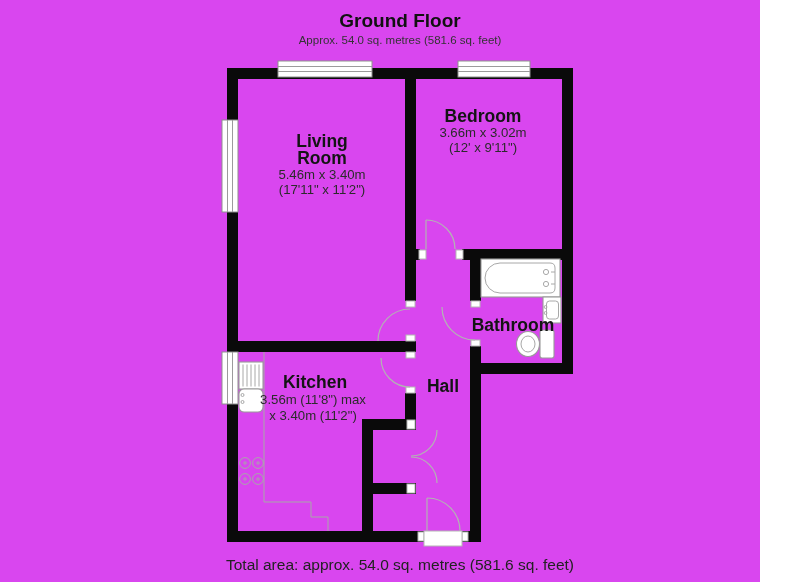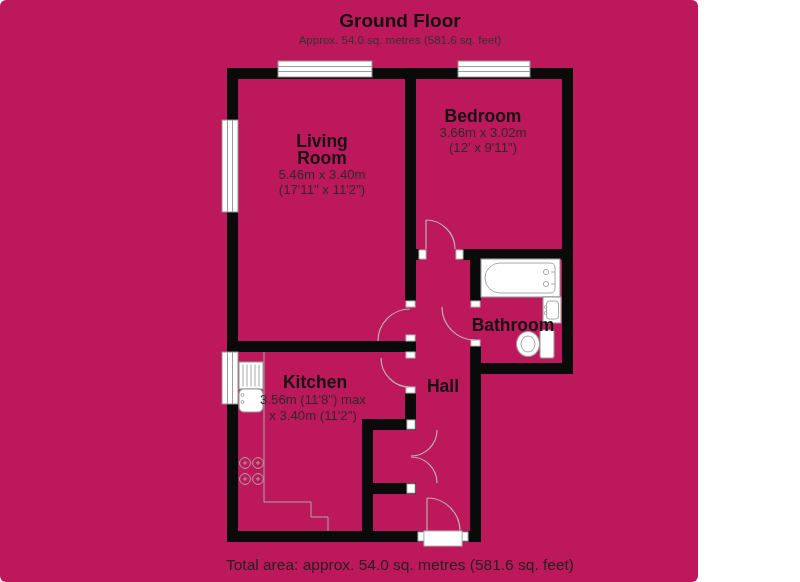--- a/index.html
+++ b/index.html
@@ -1,17 +1,17 @@
 <!DOCTYPE html>
 <html><head>
 <meta charset="utf-8">
 <style>
   html,body{margin:0;padding:0;background:#ffffff;}
-  .page{position:relative;width:698px;height:582px;background:#be185d;overflow:hidden;
-        font-family:"Liberation Sans",sans-serif;border-radius:6px;}
+  .page{position:relative;width:760px;height:582px;background:#d946ef;overflow:hidden;
+        font-family:"Liberation Sans",sans-serif;}
   svg{display:block;}
   .wall{fill:#0a0a0a;stroke:none;}
   .jamb{fill:#ffffff;stroke:#b5b5b5;stroke-width:1;}
   .win{fill:#ffffff;stroke:#8f8f8f;stroke-width:1;}
   .winline{stroke:#9b9b9b;stroke-width:1;fill:none;}
   .arc{stroke:#b3b3b3;stroke-width:1.2;fill:none;}
   .leaf{stroke:#b3b3b3;stroke-width:1.2;fill:none;}
   .fix{stroke:#9a9a9a;stroke-width:1.1;fill:#ffffff;}
   .fixthin{stroke:#a8a8a8;stroke-width:1;fill:none;}
   .room-name{font-family:"Liberation Sans",sans-serif;font-weight:bold;font-size:17.5px;fill:#141414;}

